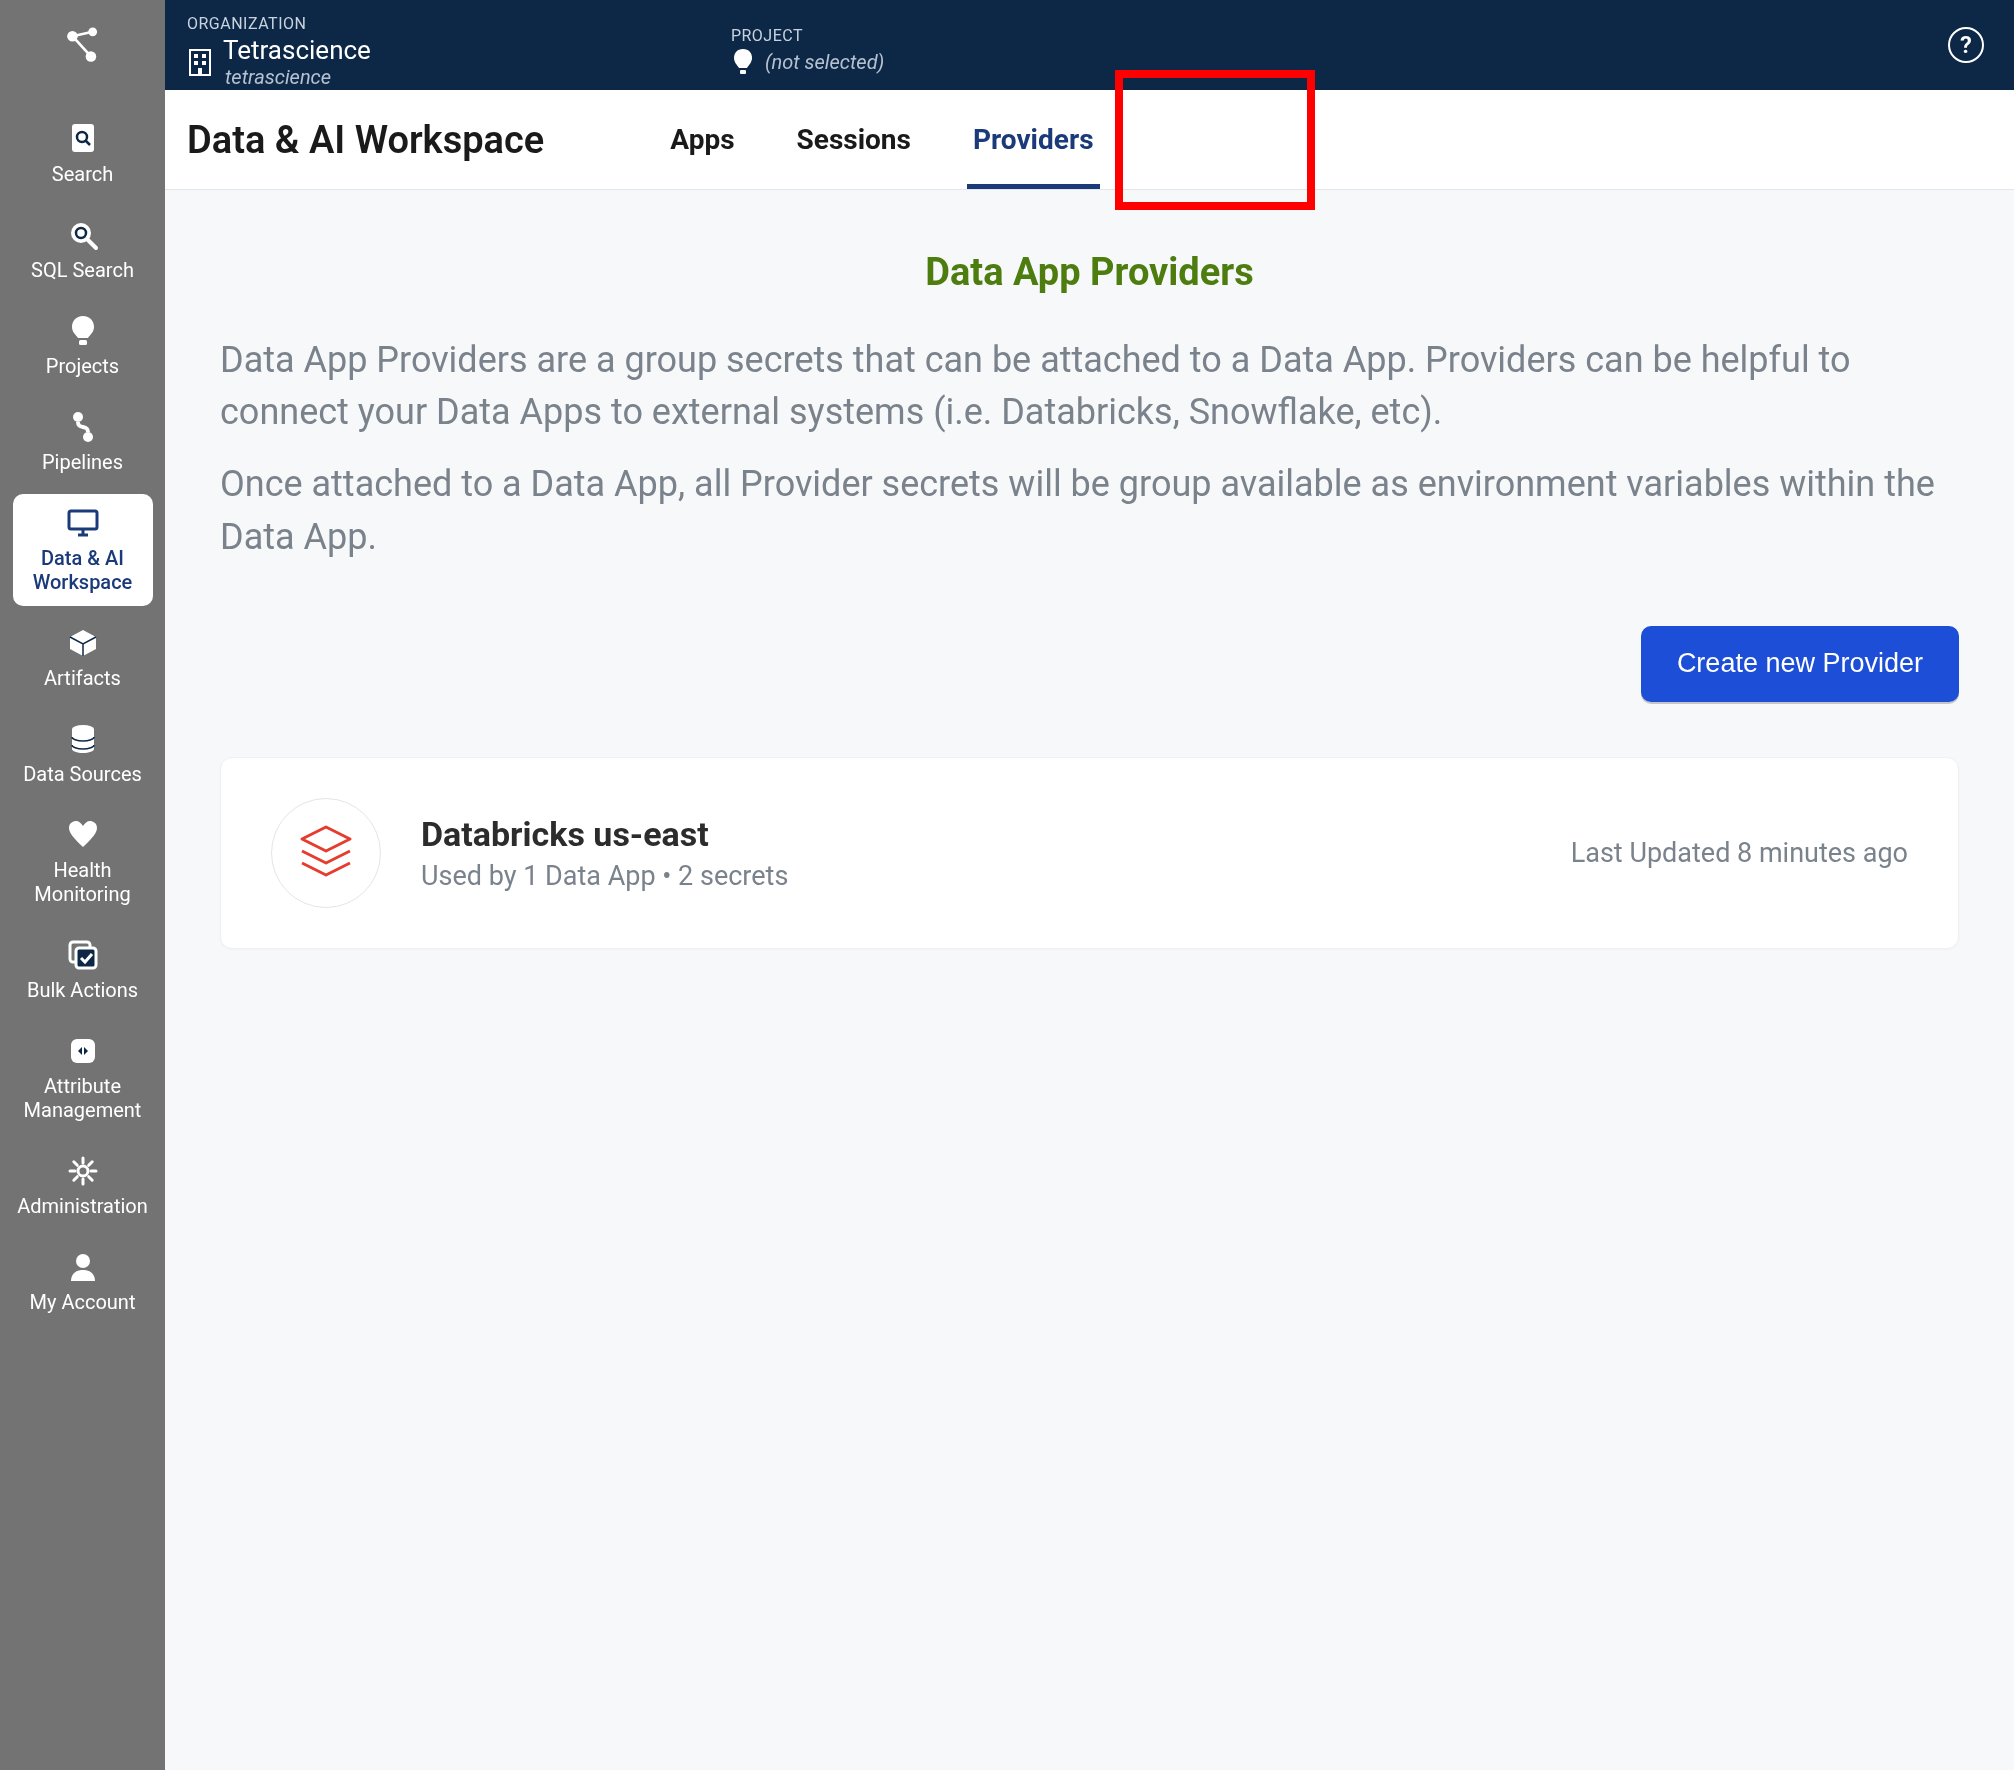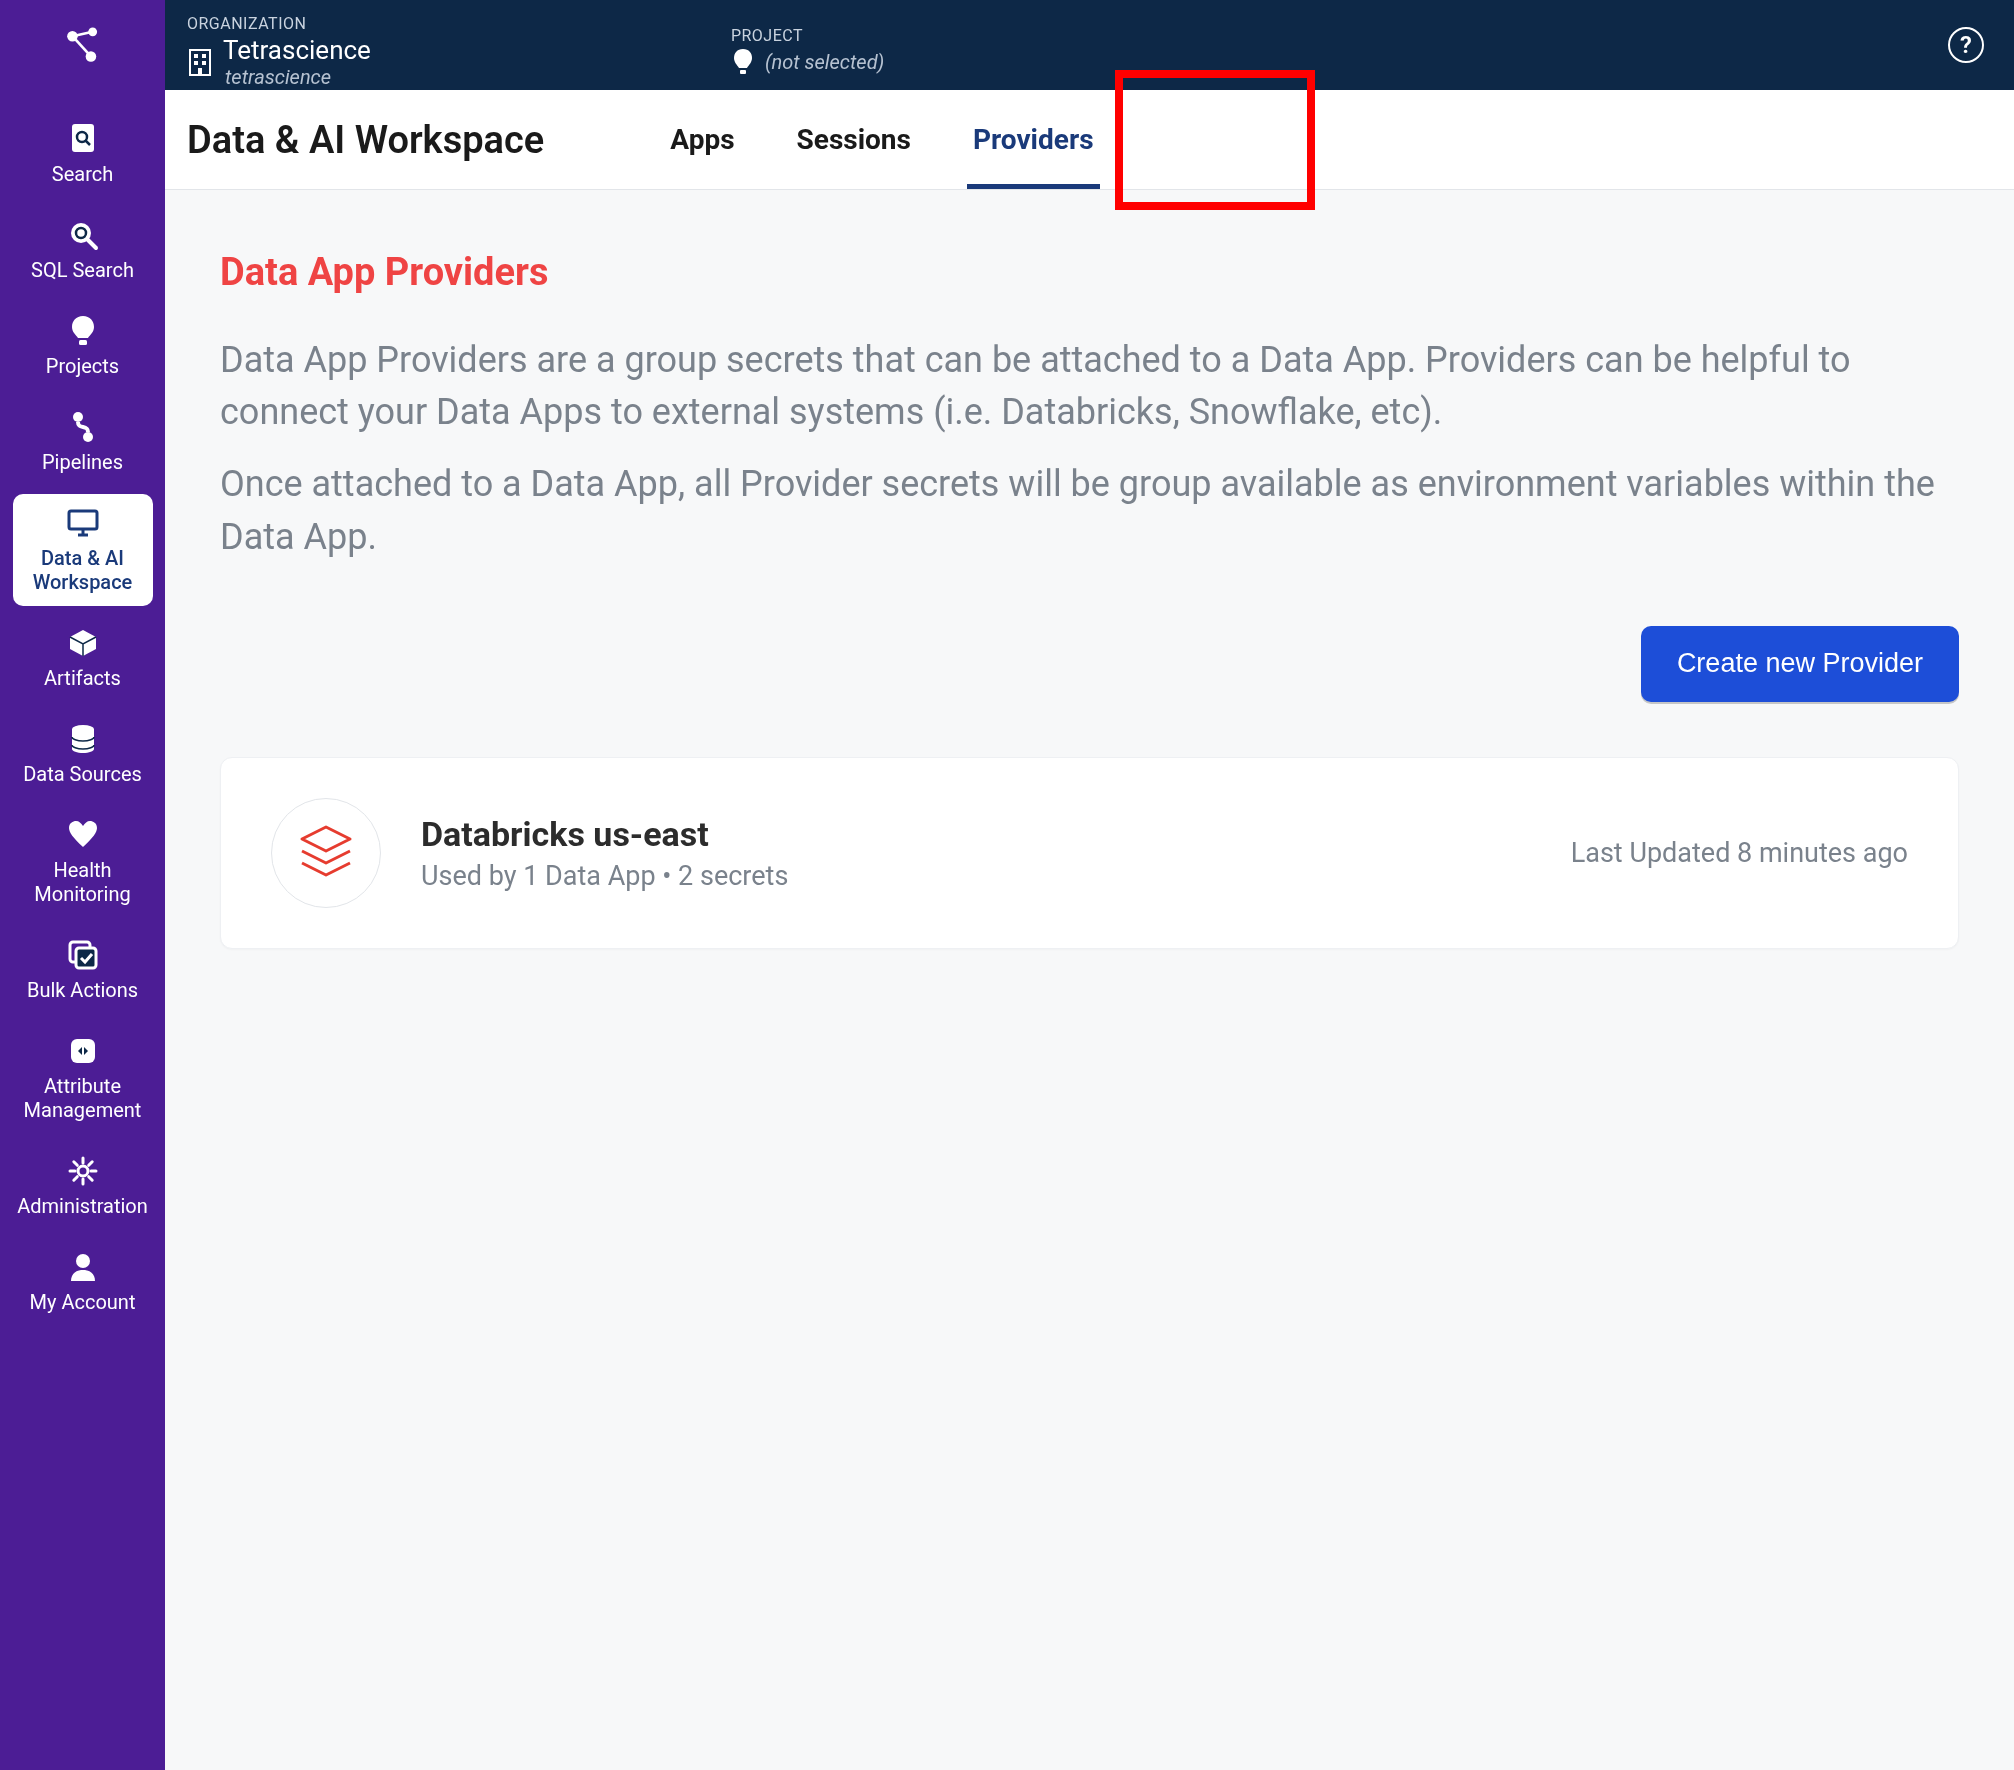--- a/index.html
+++ b/index.html
@@ -9,21 +9,21 @@
     color: #1a1a1a;
     width: 2014px;
     height: 1770px;
     overflow: hidden;
   }
   .app { display: flex; height: 100%; }
 
   
   .sidebar {
     width: 165px;
-    background: #4c1d95;
+    background: #737373;
     display: flex;
     flex-direction: column;
     align-items: center;
     padding-top: 20px;
     flex-shrink: 0;
   }
   .sidebar-logo {
     width: 50px; height: 50px;
     margin-bottom: 40px;
     color: #fff;
@@ -102,21 +102,21 @@
     content:""; position:absolute; left:0; right:0; bottom:0; height:5px; background:#1a3a7a;
   }
   .highlight-box {
     position:absolute;
     border:8px solid #ff0000;
     pointer-events:none;
   }
 
   
   .content { padding: 60px 55px; flex:1; overflow:auto; background:#f7f8f9;}
-  .section-title { font-size:38px; font-weight:700; color:#ef4444; margin-bottom:40px;}
+  .section-title { font-size:38px; font-weight:700; color:#4d7c0f; margin-bottom:40px;text-align:center;}
   .section-desc { font-size:36px; color:#7a828c; line-height:1.45; margin-bottom:20px; max-width:1740px;}
   .search-row { display:flex; justify-content:flex-end; align-items:center; gap:28px; margin-top:50px; margin-bottom:55px;}
   .search-input {
     width:480px; height:76px;
     border:1.5px solid #d6dbe1; border-radius:10px;
     font-size:27px; padding:0 24px; color:#333;
     background:#fff;
   }
   .search-input::placeholder { color:#9aa2ad; }
   .primary-btn {

